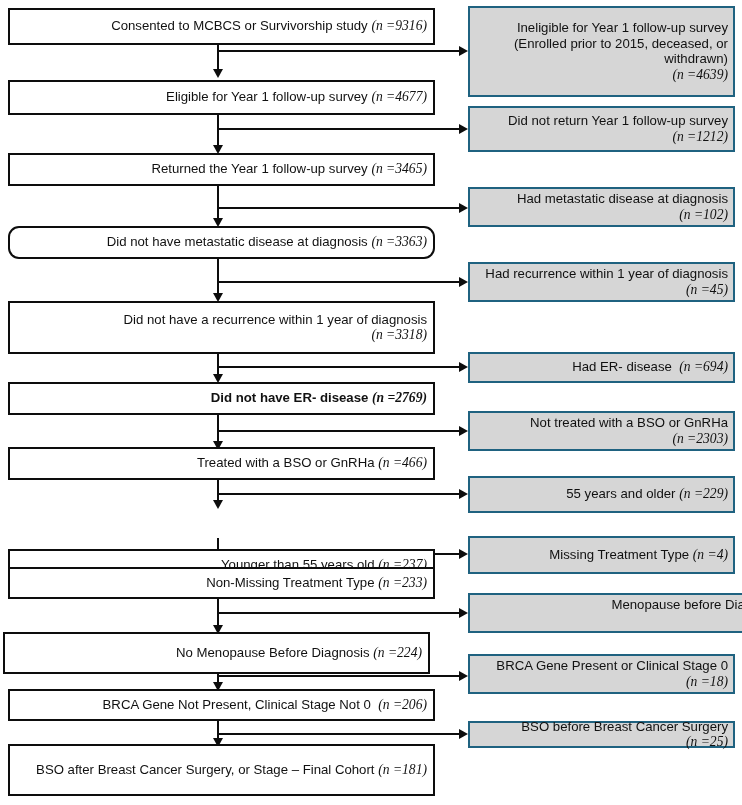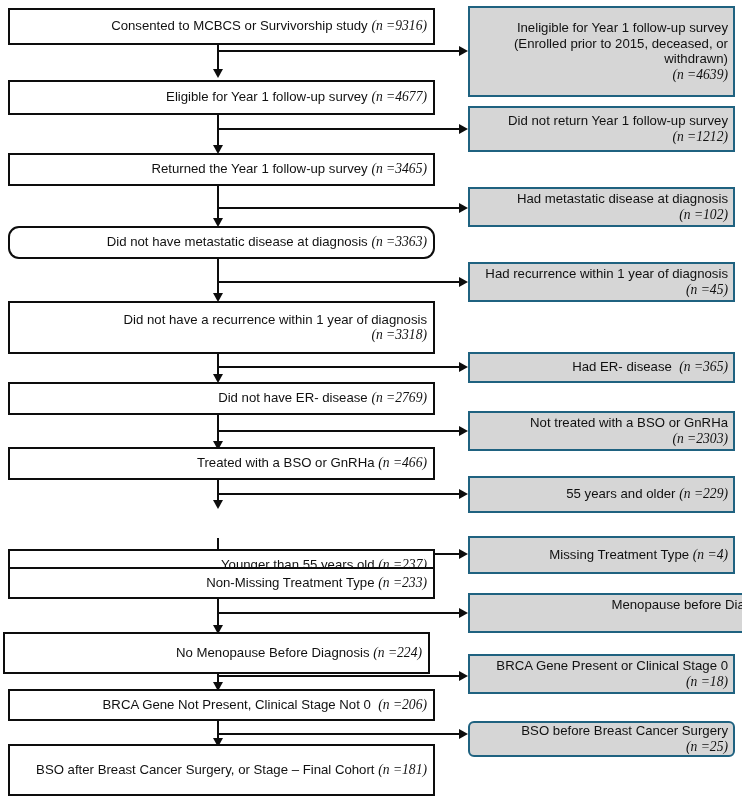--- a/index.html
+++ b/index.html
@@ -155,21 +155,21 @@
   <div class="node node-main" style="left:8px; top:226px; width:427px; height:33px;border-radius:11px;">
     <span class="txt"><span>Did not have metastatic disease at diagnosis</span>
       <span class="nitalic">(n =3363)</span></span>
   </div>
 
   <div class="node node-main" style="left:8px; top:301px; width:427px; height:53px;">
     <span class="txt"><span>Did not have a recurrence within 1 year of diagnosis</span><br>
       <span class="nitalic">(n =3318)</span></span>
   </div>
 
-  <div class="node node-main" style="left:8px; top:382px; width:427px; height:33px;">
+  <div class="node node-main" style="left:8px; top:382px; width:427px; height:33px;font-weight:bold;">
     <span class="txt"><span>Did not have ER- disease</span>
       <span class="nitalic">(n =2769)</span></span>
   </div>
 
   <div class="node node-main" style="left:8px; top:447px; width:427px; height:33px;">
     <span class="txt"><span>Treated with a BSO or GnRHa</span>
       <span class="nitalic">(n =466)</span></span>
   </div>
 
   <div class="node node-main" style="left:8px; top:507px; width:427px; height:32px;margin-top:42px;">
@@ -212,21 +212,21 @@
       <span class="nitalic">(n =102)</span></span>
   </div>
 
   <div class="node node-excl" style="left:468px; top:262px; width:267px; height:40px;">
     <span class="txt"><span>Had recurrence within 1 year of diagnosis</span>
       <span class="nitalic">(n =45)</span></span>
   </div>
 
   <div class="node node-excl" style="left:468px; top:352px; width:267px; height:31px;">
     <span class="txt"><span>Had ER- disease</span>
-      &nbsp;<span class="nitalic">(n =365)</span></span>
+      &nbsp;<span class="nitalic">(n =694)</span></span>
   </div>
 
   <div class="node node-excl" style="left:468px; top:411px; width:267px; height:40px;">
     <span class="txt"><span>Not treated with a BSO or GnRHa</span><br>
       <span class="nitalic">(n =2303)</span></span>
   </div>
 
   <div class="node node-excl" style="left:468px; top:476px; width:267px; height:37px;">
     <span class="txt"><span>55 years and older</span>
       <span class="nitalic">(n =229)</span></span>
@@ -240,18 +240,18 @@
   <div class="node node-excl" style="left:468px; top:593px; width:322px; height:40px;">
     <span class="txt"><span>Menopause before Diagnosis</span><br>
       <span class="nitalic">(n =9)</span></span>
   </div>
 
   <div class="node node-excl" style="left:468px; top:654px; width:267px; height:40px;">
     <span class="txt"><span>BRCA Gene Present or Clinical Stage 0</span>
       <span class="nitalic">(n =18)</span></span>
   </div>
 
-  <div class="node node-excl" style="left:468px; top:721px; width:267px; height:36px;border-radius:6px;">
+  <div class="node node-excl" style="left:468px; top:721px; width:267px; height:27px;">
     <span class="txt"><span>BSO before Breast Cancer Surgery</span><br>
       <span class="nitalic">(n =25)</span></span>
   </div>
 
 </div>
 
 </body></html>

